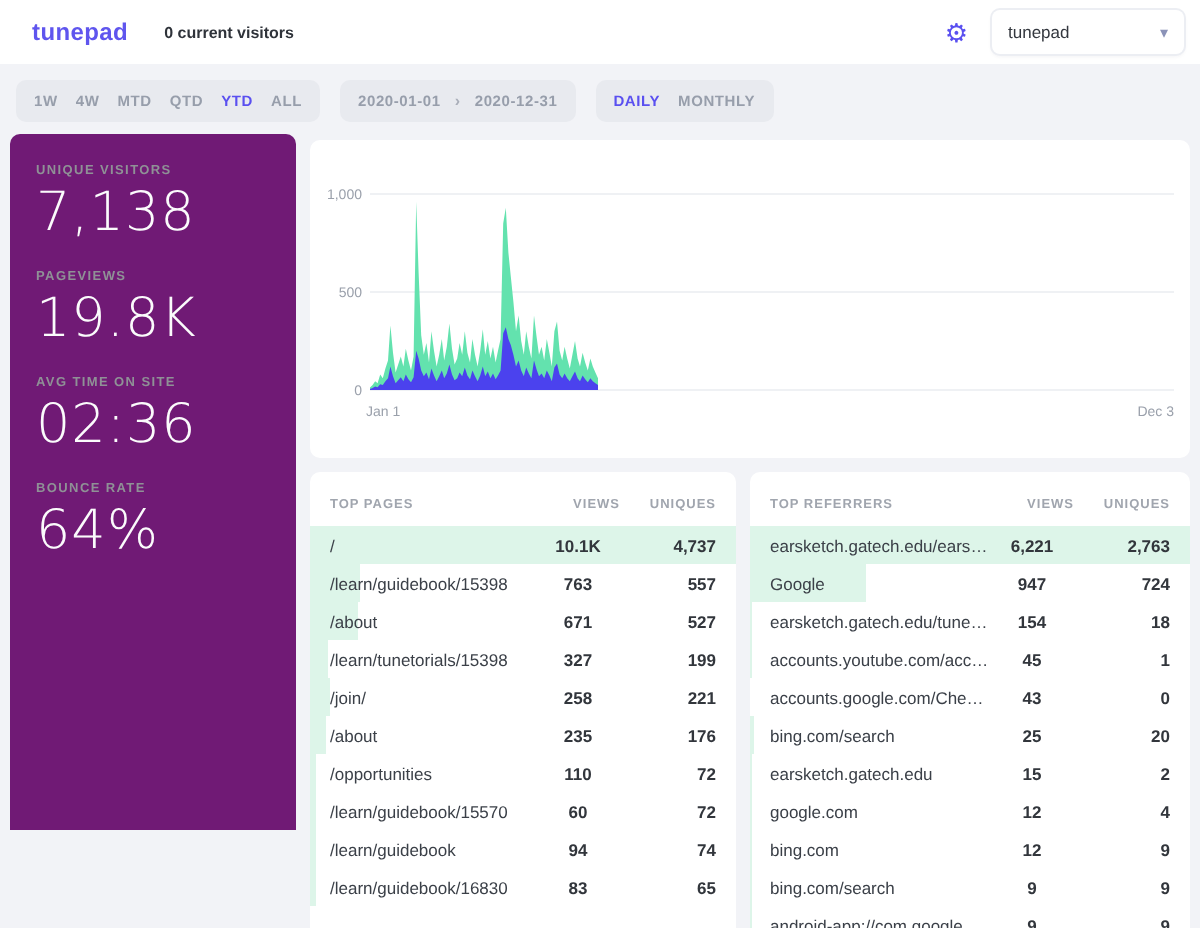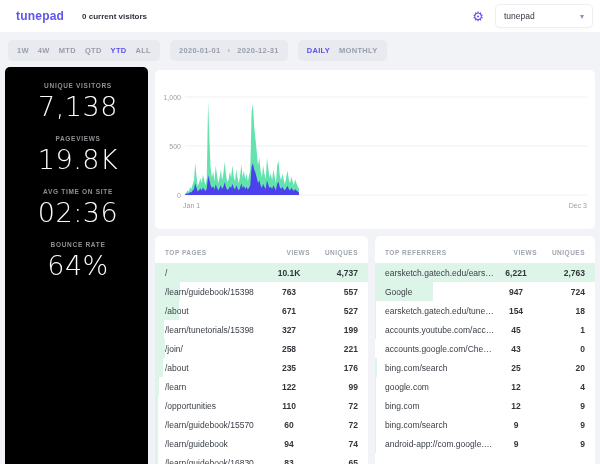--- a/index.html
+++ b/index.html
@@ -22,22 +22,22 @@
   .filters { position:absolute; top:40px; left:8px; display:flex; gap:10px; }
   .pill { background:#e8eaef; border-radius:5px; padding:6px 9px; display:flex;
     align-items:flex-end; gap:9px; font-size:7.5px; font-weight:700;
     color:#979eab; letter-spacing:.3px; }
   .pill .opt { cursor:pointer; }
   .pill .opt.active { color:#5a50f0; }
   .pill.date { font-weight:600; gap:7px; }
   .pill.date .sep { font-size:8px; color:#a9aeb9; }
 
   
-  .sidebar { position:absolute; left:5px; top:67px; width:143px; height:397px;
-    background:#000000; border-radius:5px 5px 0 0; padding:15px 10px 0 13px;text-align:center; }
+  .sidebar { position:absolute; left:5px; top:67px; width:143px; height:348px;
+    background:#701a75; border-radius:5px 5px 0 0; padding:15px 10px 0 13px; }
   .stat { margin-bottom:13px; }
   .stat-label { font-size:6.5px; letter-spacing:.7px; color:#8f9196;
     text-transform:uppercase; margin-bottom:2px; font-weight:600; }
   .stat-value { font-size:27px; font-weight:300; color:#fbfbfc; letter-spacing:.5px;
     font-family:"DejaVu Sans", sans-serif; line-height:1.15; }
 
   
   .chart-card { position:absolute; left:155px; top:70px; width:440px; height:159px;
     background:#fff; border-radius:5px; }
 
@@ -166,26 +166,20 @@
         <span class="cell views">258</span>
         <span class="cell uniq">221</span>
       </div>
       <div class="t-row">
         <div class="bar" style="width: 3.71543%;"></div>
         <span class="cell name">/about</span>
         <span class="cell views">235</span>
         <span class="cell uniq">176</span>
       </div>
       <div class="t-row">
-        <div class="bar" style="width: 2.08993%;"></div>
-        <span class="cell name">/learn</span>
-        <span class="cell views">122</span>
-        <span class="cell uniq">99</span>
-      </div>
-      <div class="t-row">
         <div class="bar" style="width: 1.51995%;"></div>
         <span class="cell name">/opportunities</span>
         <span class="cell views">110</span>
         <span class="cell uniq">72</span>
       </div>
       <div class="t-row">
         <div class="bar" style="width: 1.51995%;"></div>
         <span class="cell name">/learn/guidebook/15570</span>
         <span class="cell views">60</span>
         <span class="cell uniq">72</span>
@@ -242,20 +236,26 @@
         <span class="cell views">43</span>
         <span class="cell uniq">0</span>
       </div>
       <div class="t-row">
         <div class="bar" style="width: 0.723851%;"></div>
         <span class="cell name">bing.com/search</span>
         <span class="cell views">25</span>
         <span class="cell uniq">20</span>
       </div>
       <div class="t-row">
+        <div class="bar" style="width: 0.072385%;"></div>
+        <span class="cell name">earsketch.gatech.edu</span>
+        <span class="cell views">15</span>
+        <span class="cell uniq">2</span>
+      </div>
+      <div class="t-row">
         <div class="bar" style="width: 0.14477%;"></div>
         <span class="cell name">google.com</span>
         <span class="cell views">12</span>
         <span class="cell uniq">4</span>
       </div>
       <div class="t-row">
         <div class="bar" style="width: 0.325733%;"></div>
         <span class="cell name">bing.com</span>
         <span class="cell views">12</span>
         <span class="cell uniq">9</span>

